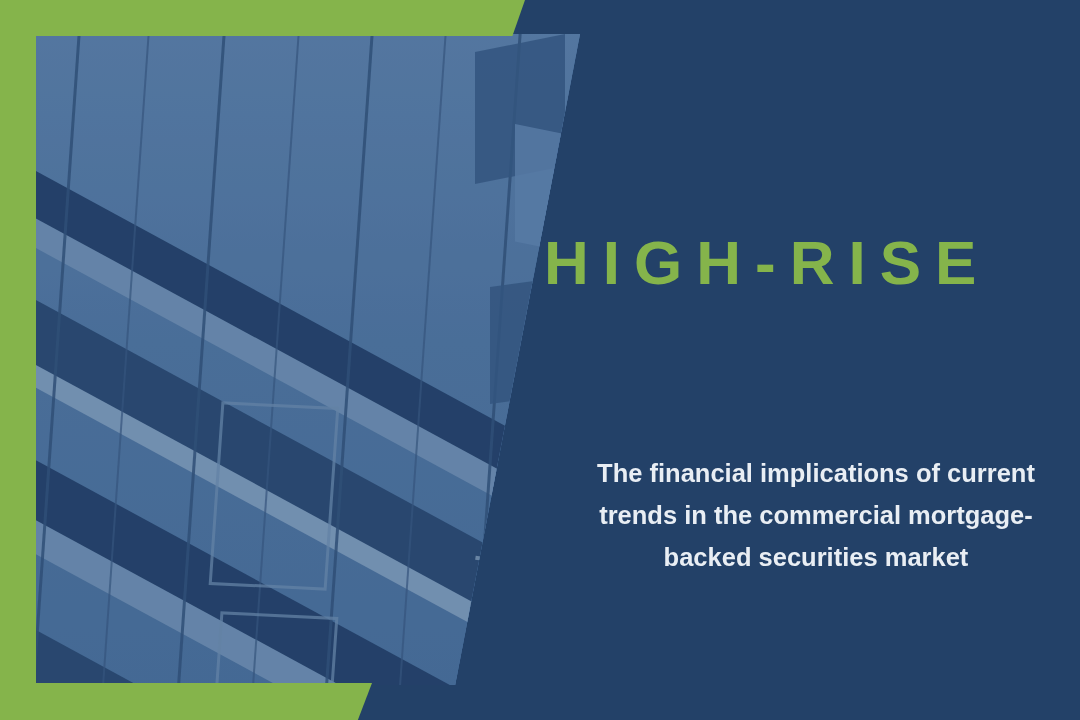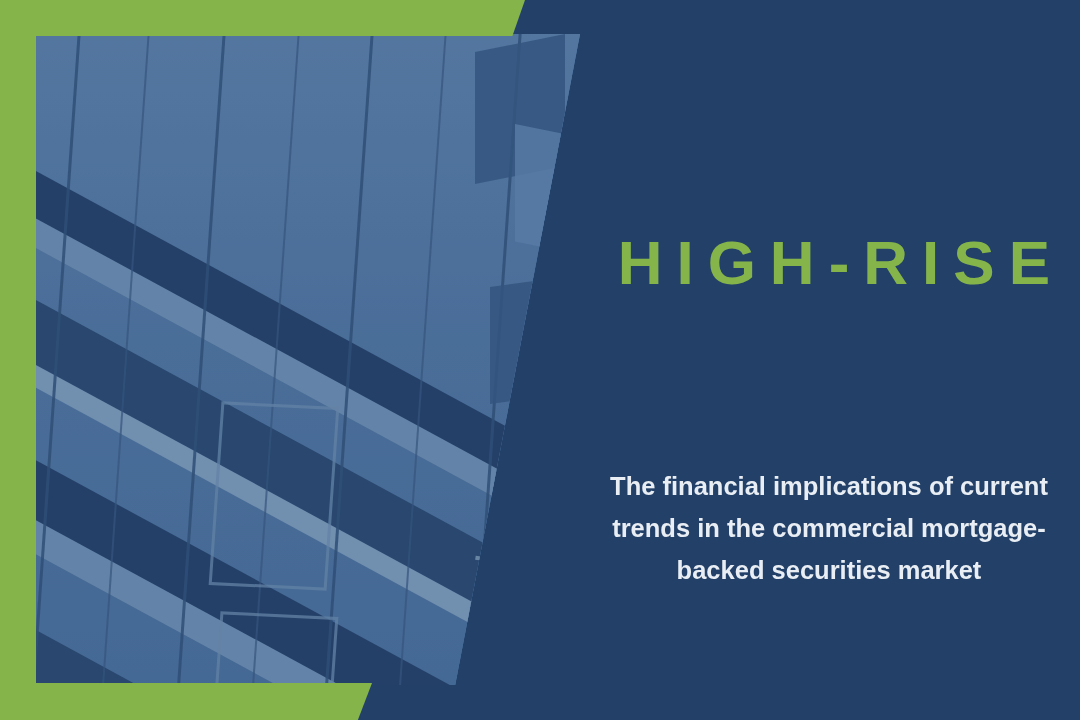--- a/index.html
+++ b/index.html
@@ -102,24 +102,23 @@
   }
   .photo-tint {
     position: absolute;
     inset: 0;
     background: rgba(35,65,104,0.30);
   }
 
   
   .title-block {
     position: absolute;
-    right: 16px;
+    right: 10px;
     top: 205px;
     width: 540px;
-    text-align: right;
   }
   .title-line {
     color: #85b44b;
     font-size: 62px;
     font-weight: bold;
     letter-spacing: 14px;
     line-height: 116px;
     white-space: nowrap;
     margin: 0;
     text-indent: 14px;
@@ -127,21 +126,21 @@
   .subtitle {
     position: absolute;
     left: 572px;
     top: 452px;
     width: 488px;
     text-align: center;
     color: #e9eef4;
     font-size: 25.5px;
     font-weight: bold;
     line-height: 42px;
-    margin: 13px;
+    margin: 0;
   }
 </style>
 </head>
 <body>
 
 <div id="poster">
 
   <div class="photo">
     <div class="photo-inner">
 

